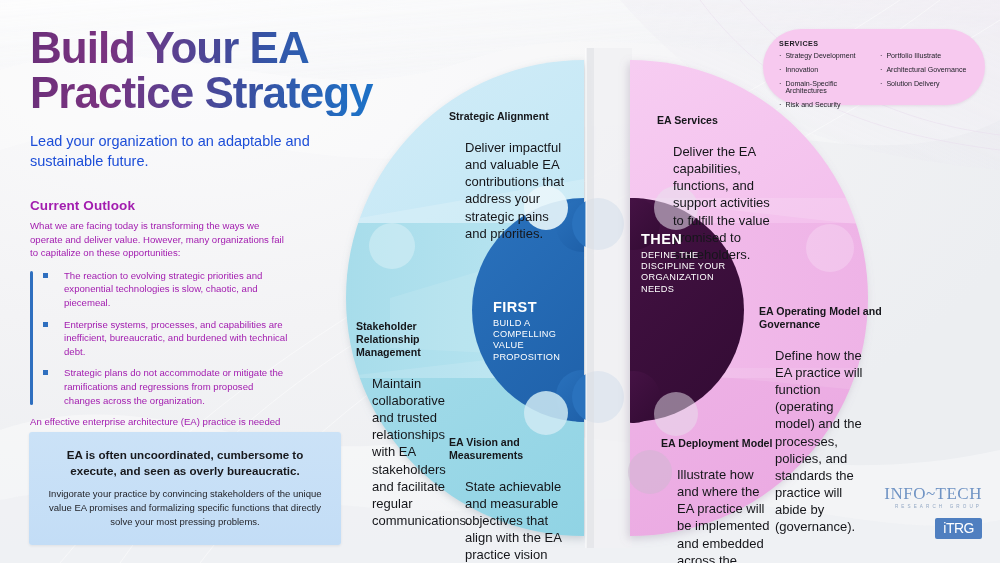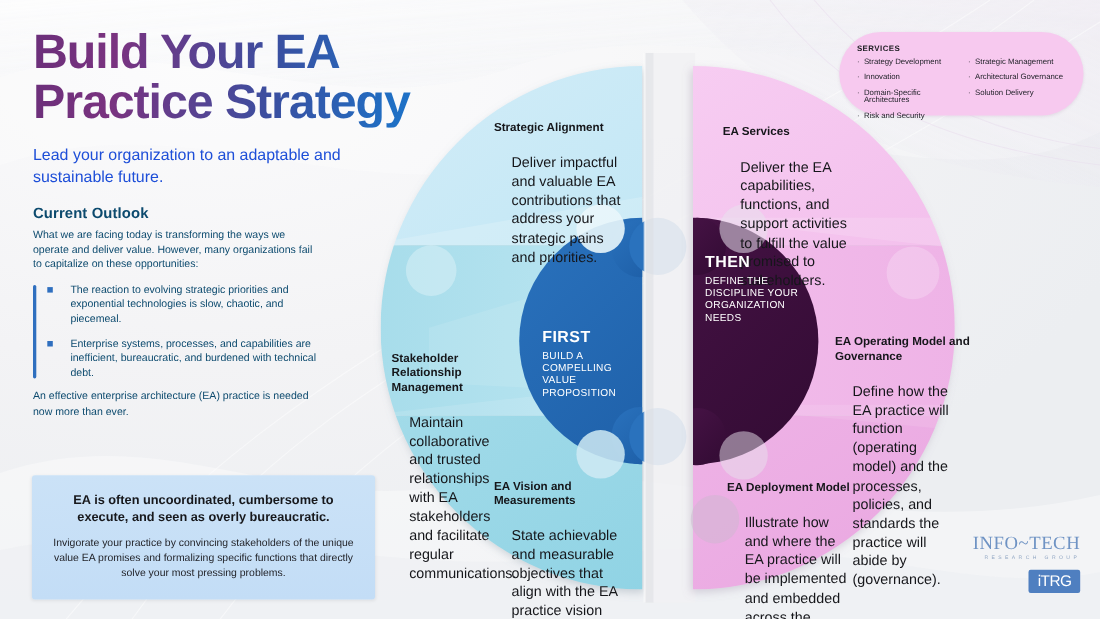--- a/index.html
+++ b/index.html
@@ -24,21 +24,21 @@
     margin:0;font-size:44px;line-height:1.02;font-weight:bold;letter-spacing:-1px;
     background:linear-gradient(95deg,#6b2f7a 0%,#7a3380 18%,#3a4fa0 52%,#1f6fc4 78%,#1a7ad1 100%);
     -webkit-background-clip:text;background-clip:text;color:transparent;
     -webkit-text-fill-color:transparent;
   }
   .title .l2{display:block;}
   .subtitle{position:absolute;left:30px;top:131px;width:300px;
     font-size:14.5px;line-height:1.38;color:#1d4ed8;}
 
   
-  .outlook{position:absolute;left:30px;top:186px;width:262px;color:#0c4a6e;}
+  .outlook{position:absolute;left:30px;top:198px;width:262px;color:#a21caf;}
   .outlook h2{margin:0 0 6px 0;font-size:13.5px;font-weight:bold;letter-spacing:.1px;}
   .outlook .lede{font-size:9.6px;line-height:1.42;margin:0 0 9px 0;}
   .bullets{position:relative;padding-left:13px;margin:0 0 8px 0;}
   .bullets:before{content:"";position:absolute;left:0;top:2px;bottom:2px;width:2.5px;
     background:#2f6fbf;border-radius:2px;}
   .bl{position:relative;display:flex;gap:16px;margin-bottom:8px;}
   .bl:last-child{margin-bottom:0;}
   .bl .sq{flex:0 0 auto;width:5px;height:5px;background:#2f6fbf;margin-top:4px;}
   .bl .tx{font-size:9.6px;line-height:1.42;}
   .outlook .tail{font-size:9.6px;line-height:1.42;margin:0;}
@@ -140,20 +140,24 @@
     <p class="lede">What we are facing today is transforming the ways we operate and deliver value. However, many organizations fail to capitalize on these opportunities:</p>
     <div class="bullets">
       <div class="bl">
         <span class="sq"></span>
         <span class="tx">The reaction to evolving strategic priorities and exponential technologies is slow, chaotic, and piecemeal.</span>
       </div>
       <div class="bl">
         <span class="sq"></span>
         <span class="tx">Enterprise systems, processes, and capabilities are inefficient, bureaucratic, and burdened with technical debt.</span>
       </div>
+      <div class="bl">
+        <span class="sq"></span>
+        <span class="tx">Strategic plans do not accommodate or mitigate the ramifications and regressions from proposed changes across the organization.</span>
+      </div>
     </div>
     <p class="tail">An effective enterprise architecture (EA) practice is needed now more than ever.</p>
   </div>
 
   <div class="callout">
     <h3>EA is often uncoordinated, cumbersome to execute, and seen as overly bureaucratic.</h3>
     <p>Invigorate your practice by convincing stakeholders of the unique value EA promises and formalizing specific functions that directly solve your most pressing problems.</p>
   </div>
 
   <div class="puzzle">
@@ -332,21 +336,21 @@
           <span>Domain-Specific Architectures</span>
         </div>
         <div class="it">
           <span class="dot">·</span>
           <span>Risk and Security</span>
         </div>
       </div>
       <div class="col">
         <div class="it">
           <span class="dot">·</span>
-          <span>Strategic Management</span>
+          <span>Portfolio Illustrate</span>
         </div>
         <div class="it">
           <span class="dot">·</span>
           <span>Architectural Governance</span>
         </div>
         <div class="it">
           <span class="dot">·</span>
           <span>Solution Delivery</span>
         </div>
       </div>

